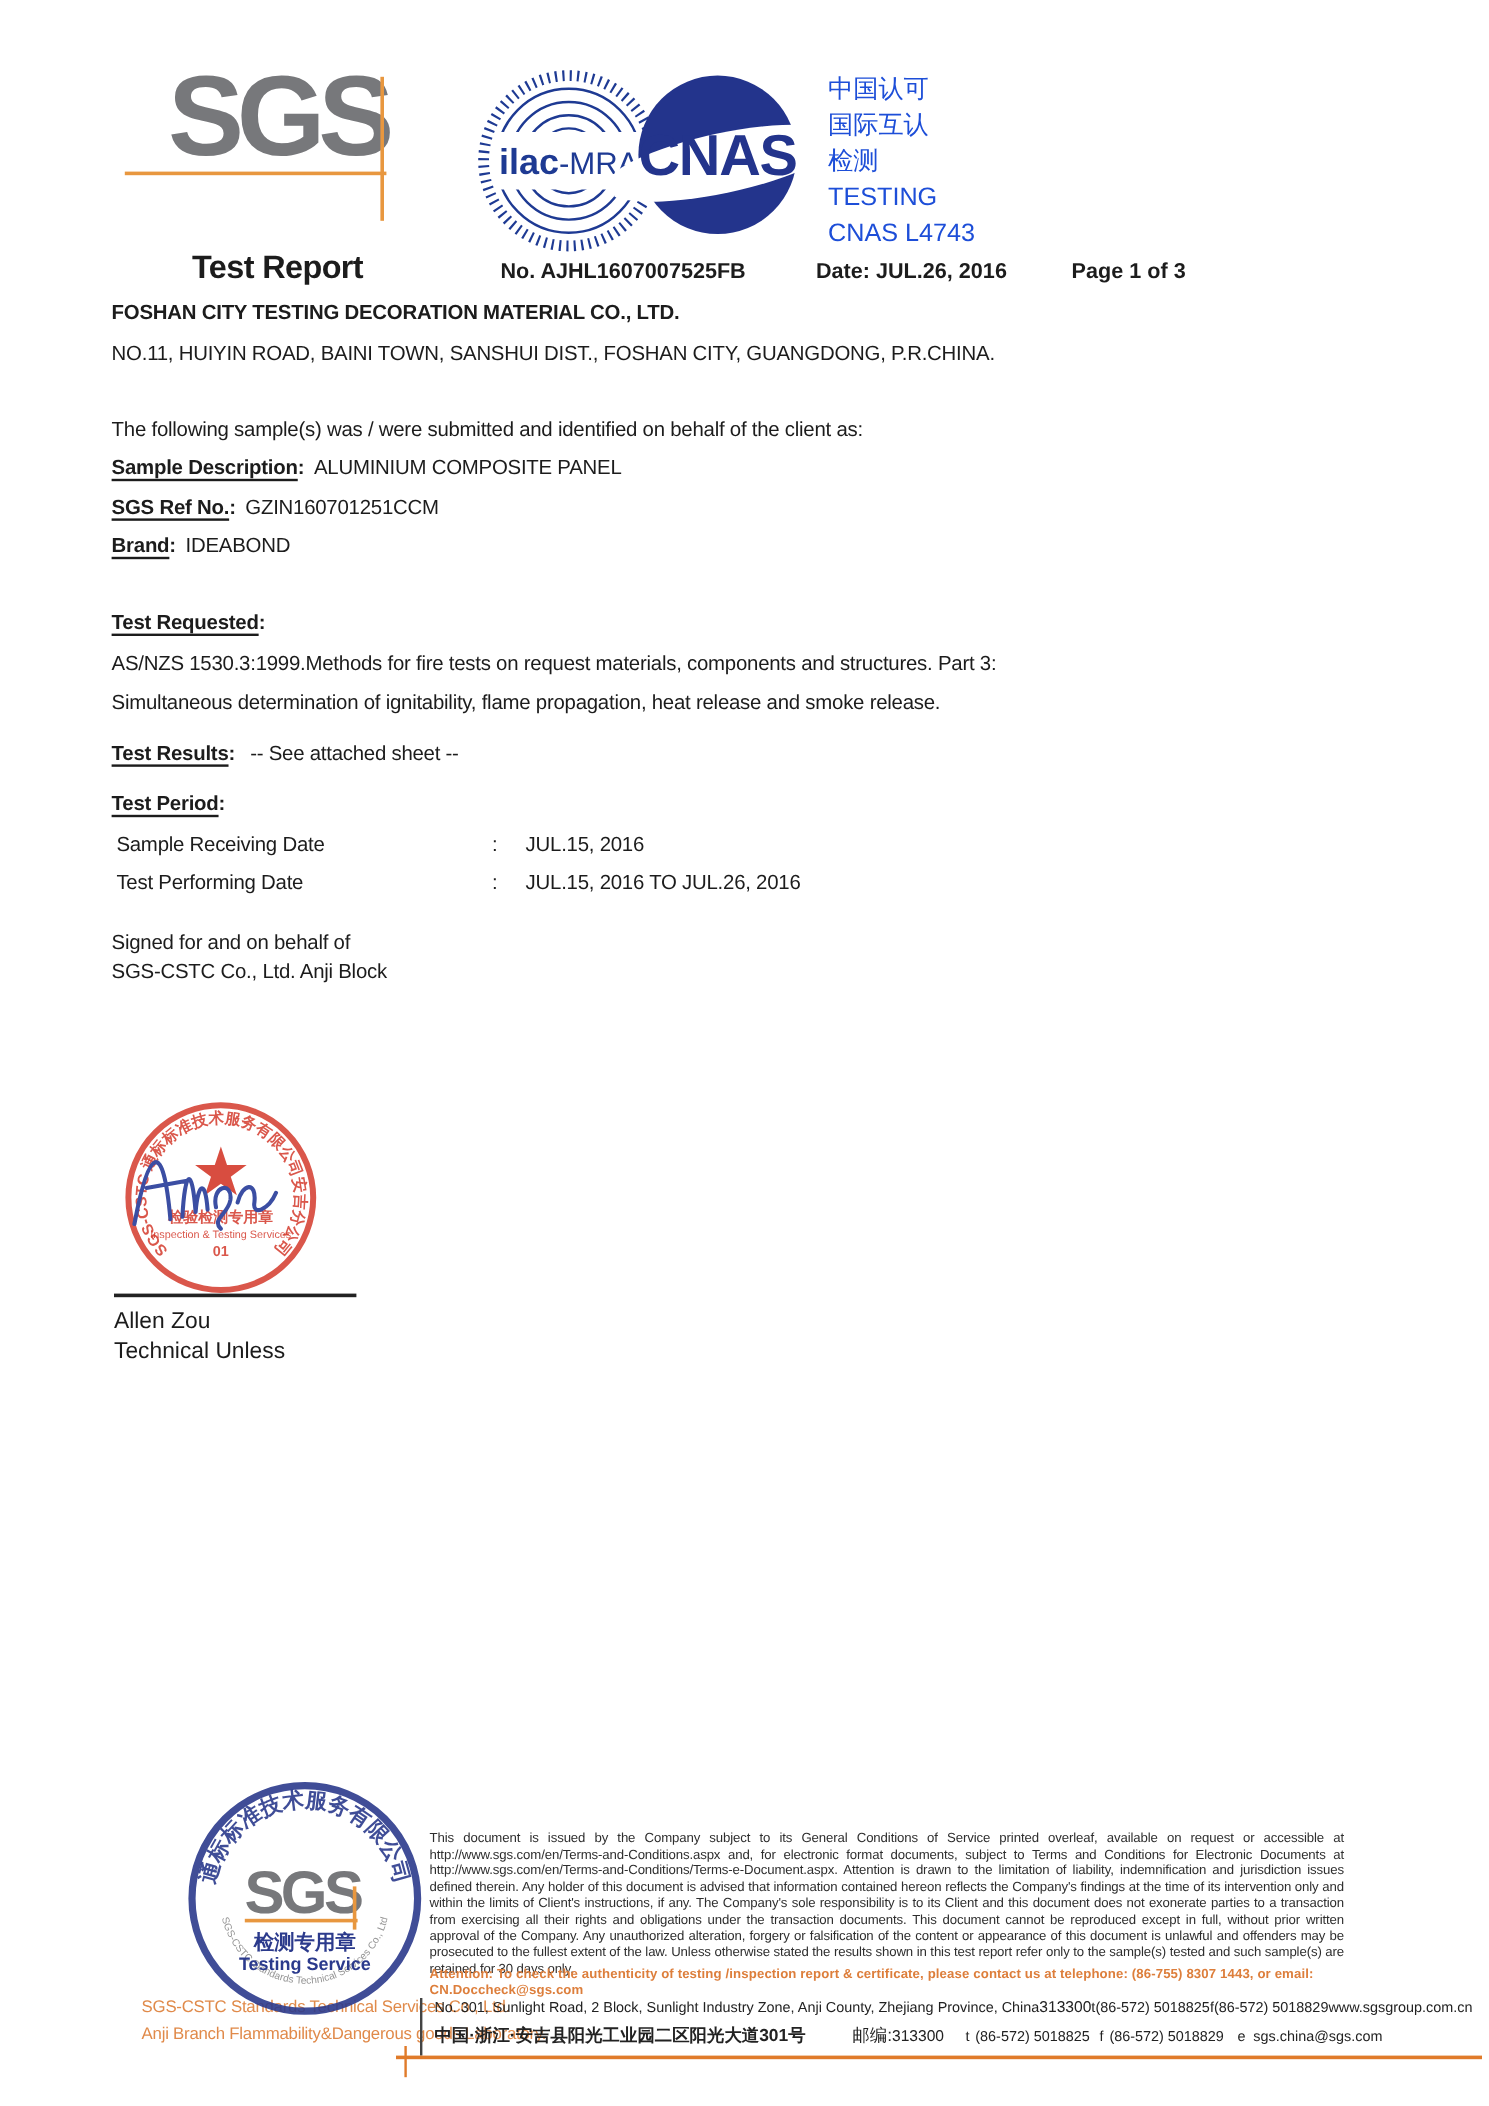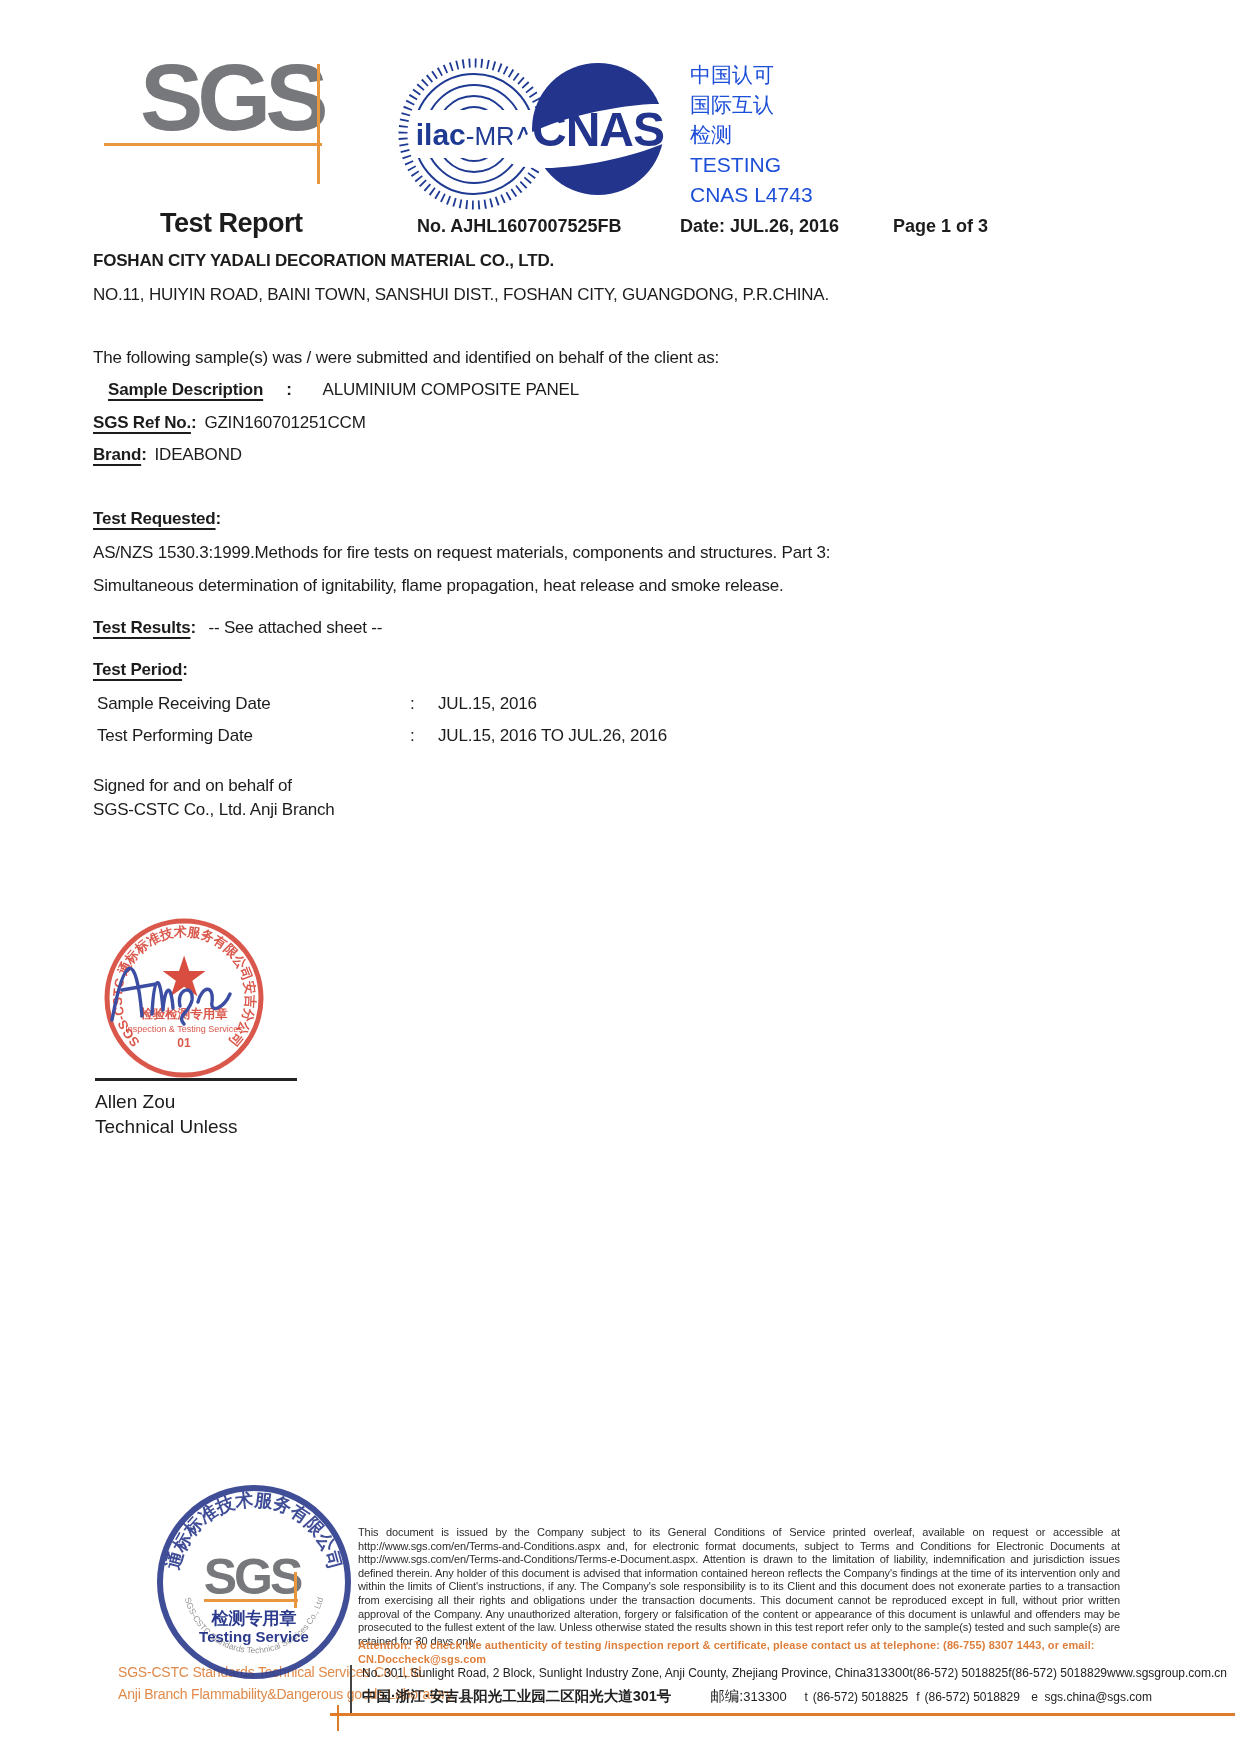--- a/index.html
+++ b/index.html
@@ -72,26 +72,26 @@
     <div class="acc-line">检测</div>
     <div class="acc-line">TESTING</div>
     <div class="acc-line">CNAS L4743</div>
   </div>
 
   <div class="abs title" style="left:160px;top:194px;">Test Report</div>
   <div class="abs hmeta" style="left:417px;top:202px;">No. AJHL1607007525FB</div>
   <div class="abs hmeta" style="left:680px;top:202px;">Date: JUL.26, 2016</div>
   <div class="abs hmeta" style="left:893px;top:202px;">Page 1 of 3</div>
 
-  <div class="abs t17 b" style="left:93px;top:237px;">FOSHAN CITY YADALI DECORATION MATERIAL CO., LTD.</div>
+  <div class="abs t17 b" style="left:93px;top:237px;">FOSHAN CITY TESTING DECORATION MATERIAL CO., LTD.</div>
   <div class="abs t17" style="left:93px;top:271px;">NO.11, HUIYIN ROAD, BAINI TOWN, SANSHUI DIST., FOSHAN CITY, GUANGDONG, P.R.CHINA.</div>
 
   <div class="abs t17" style="left:93px;top:334px;">The following sample(s) was / were submitted and identified on behalf of the client as:</div>
 
-  <div class="abs t17 fieldrow" style="left:108px;top:366px;gap:23px;">
+  <div class="abs t17 fieldrow" style="left:93px;top:366px;">
     <span class="lbl ul">Sample Description</span>
       <span class="lbl">:</span>
     <span class="val">ALUMINIUM COMPOSITE PANEL</span>
   </div>
   <div class="abs t17 fieldrow" style="left:93px;top:399px;">
     <span class="lbl ul">SGS Ref No.</span>
       <span class="lbl">:</span>
     <span class="val">GZIN160701251CCM</span>
   </div>
   <div class="abs t17 fieldrow" style="left:93px;top:431px;">
@@ -120,21 +120,21 @@
     <span>JUL.15, 2016</span>
   </div>
   <div class="abs t17 prow" style="left:97px;top:712px;width:720px;">
     <span class="pname">Test Performing Date</span>
     <span class="pcolon">:</span>
     <span>JUL.15, 2016 TO JUL.26, 2016</span>
   </div>
 
   <div class="abs t17" style="left:93px;top:760px;line-height:24px;">
     <div>Signed for and on behalf of</div>
-    <div>SGS-CSTC Co., Ltd. Anji Branch</div>
+    <div>SGS-CSTC Co., Ltd. Anji Block</div>
   </div>
 
   <svg class="abs" style="left:98px;top:898px;" width="172" height="172" viewBox="0 0 172 172">
     <defs>
       <path id="redRing" d="M 86,148 a 62,62 0 1 1 0.05,0"></path>
     </defs>
     <circle cx="86" cy="86" r="77" fill="none" stroke="#d43a2c" stroke-width="5" opacity="0.85"></circle>
     <text font-size="13" fill="#d43a2c" font-weight="bold" opacity="0.85">
       <textPath href="#redRing" startOffset="50%" text-anchor="middle">SGS-CSTC 通标标准技术服务有限公司安吉分公司</textPath>
     </text>

